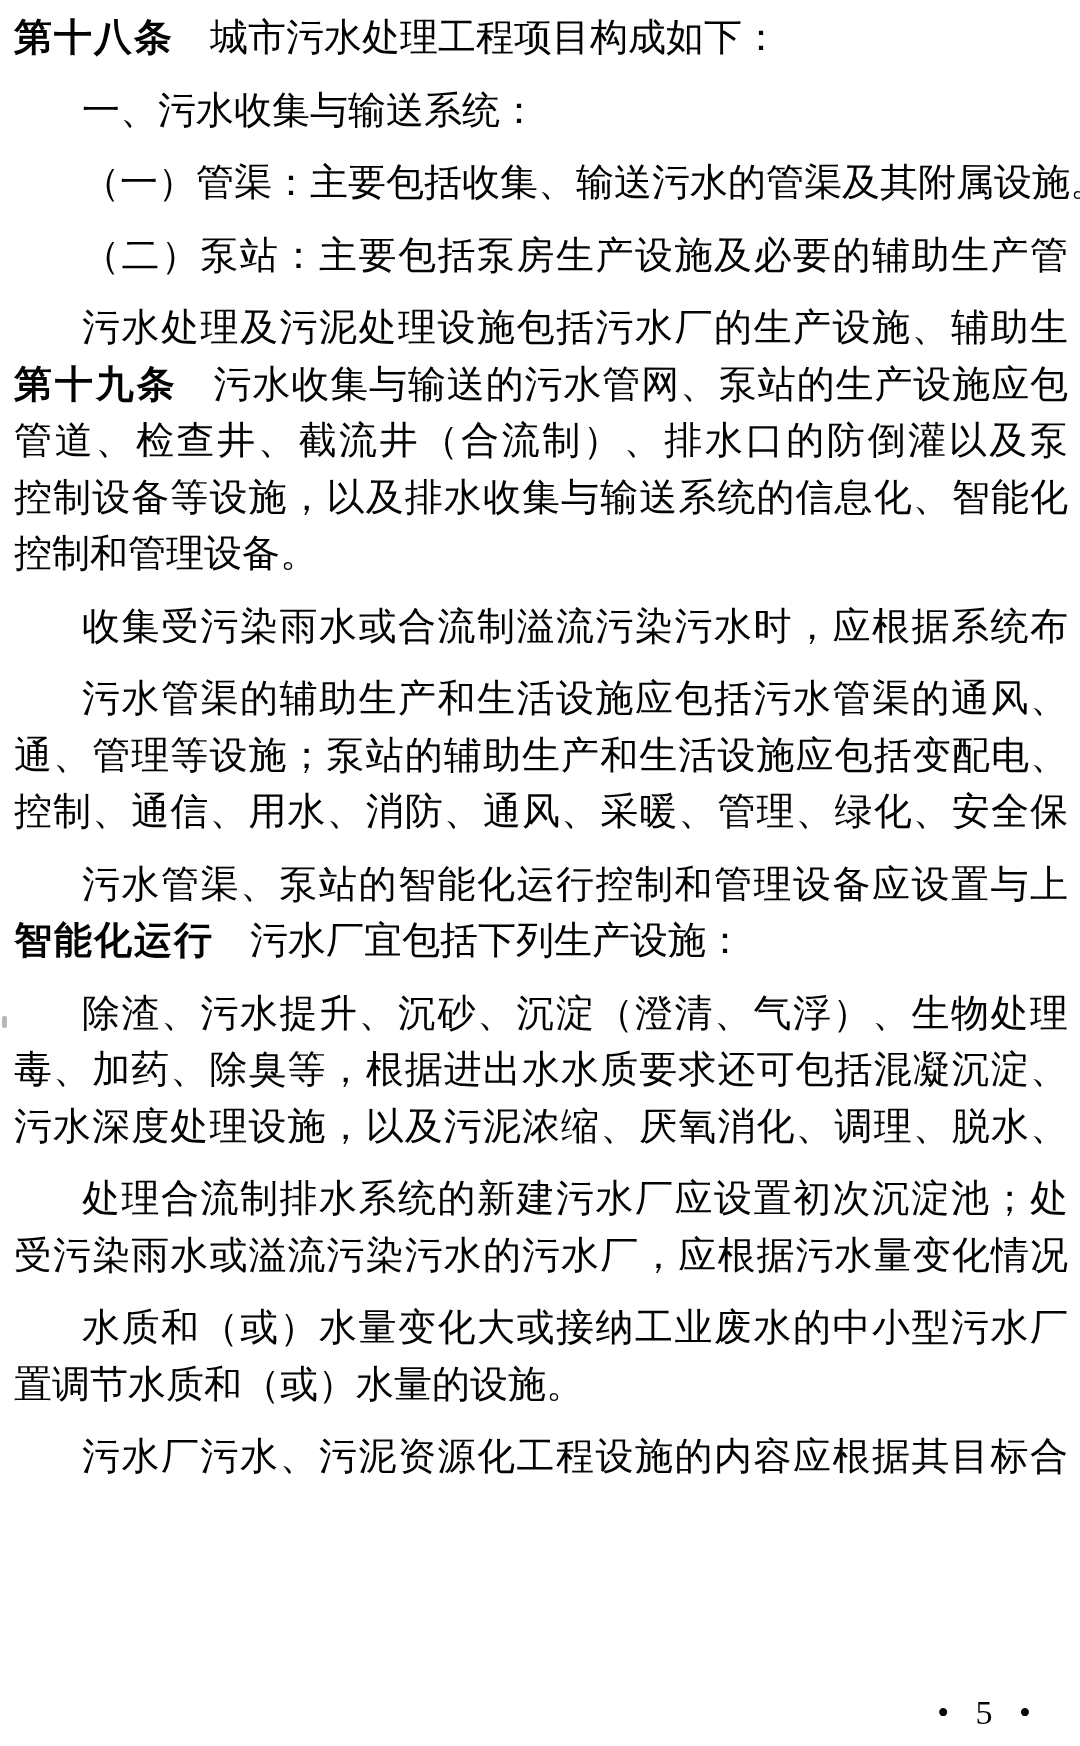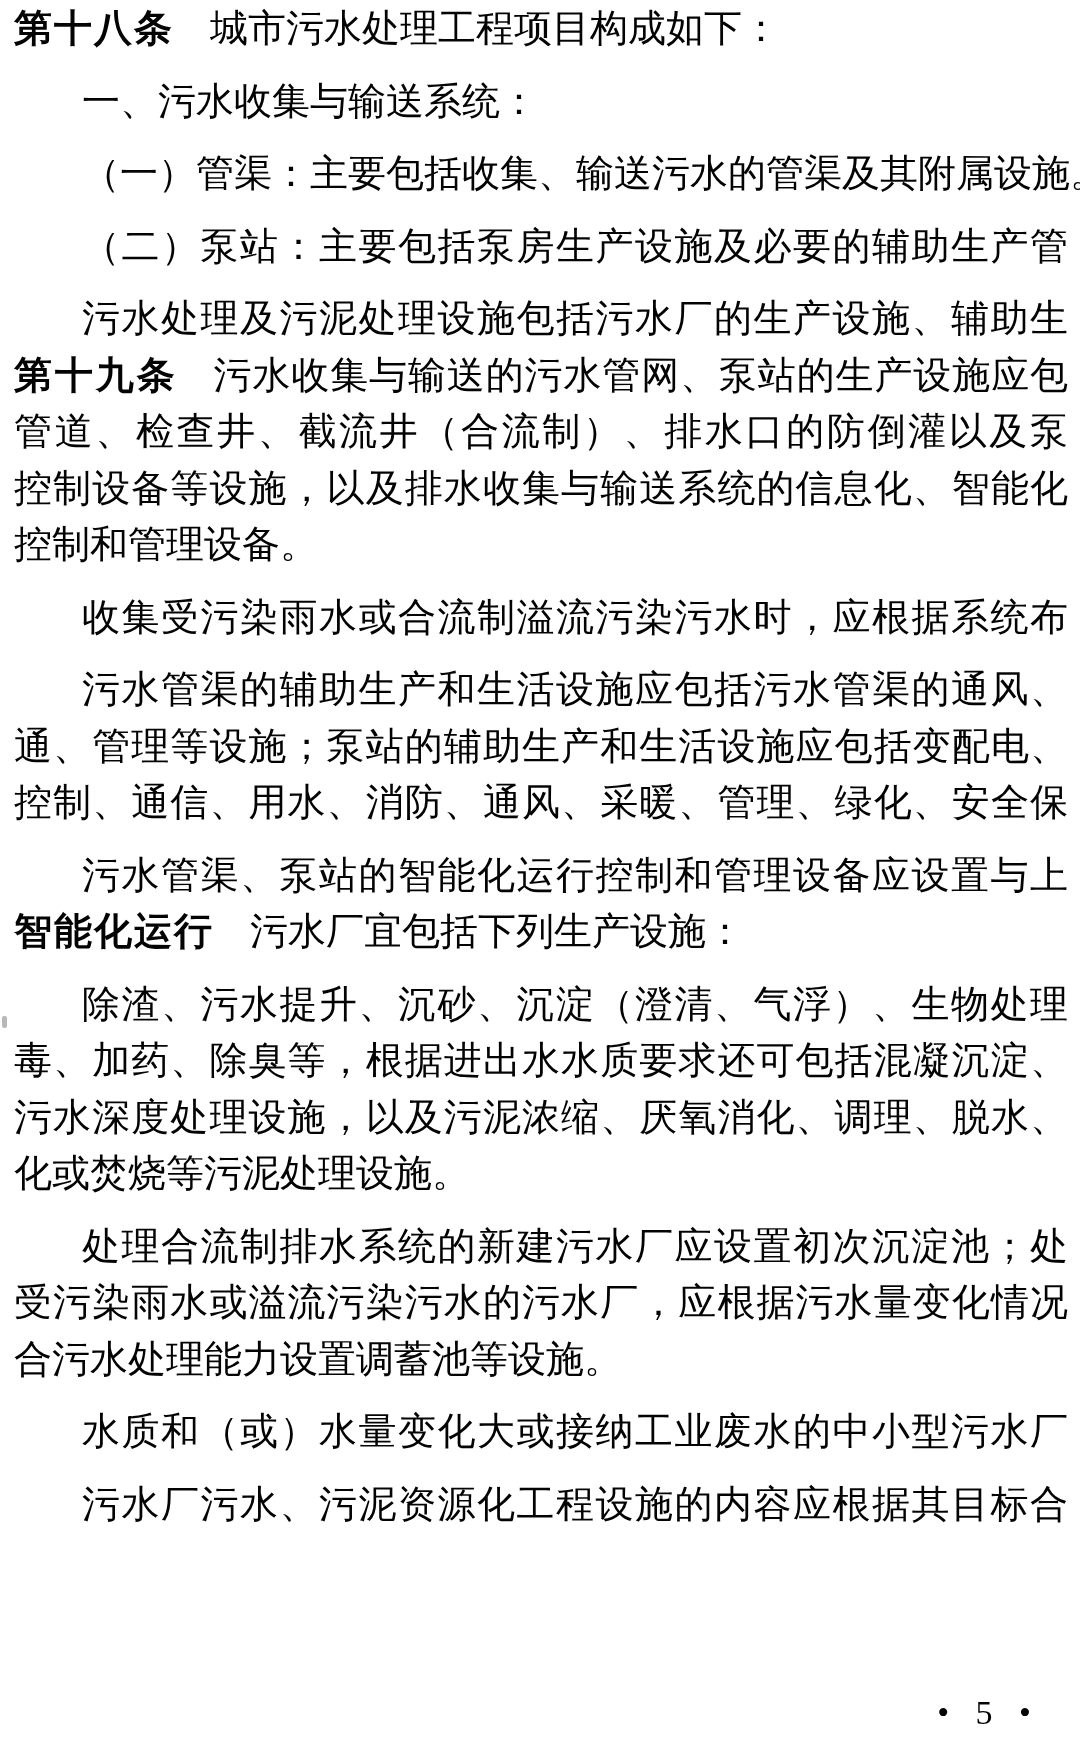--- a/index.html
+++ b/index.html
@@ -11,21 +11,21 @@
     background: #ffffff;
     font-family: "Liberation Serif", serif;
   }
   .page {
     position: absolute;
     inset: 0;
     background: #ffffff;
     color: #000000;
   }
   .doc-body {
-    padding: 0 12px 0 14px;
+    padding: 9px 12px 0 14px;
   }
   .line {
     height: 56.5px;
     line-height: 56.5px;
     font-size: 38px;
     color: #030303;
     white-space: nowrap;
   }
   .line.indent { padding-left: 68px; margin-top: 16px; }
   .line.justify {
@@ -76,22 +76,21 @@
       <div class="line"><span>控制和管理设备。</span></div>
       <div class="line indent justify"><span>收集受污染雨水或合流制溢流污染污水时，应根据系统布局</span></div>
       <div class="line indent justify"><span>污水管渠的辅助生产和生活设施应包括污水管渠的通风、清</span></div>
       <div class="line justify"><span>通、管理等设施；泵站的辅助生产和生活设施应包括变配电、自动</span></div>
       <div class="line justify"><span>控制、通信、用水、消防、通风、采暖、管理、绿化、安全保卫等设施。</span></div>
       <div class="line indent justify"><span>污水管渠、泵站的智能化运行控制和管理设备应设置与上级</span></div>
       <div class="line"><span class="article-label">智能化运行</span><span>污水厂宜包括下列生产设施：</span></div>
       <div class="line indent justify"><span>除渣、污水提升、沉砂、沉淀（澄清、气浮）、生物处理系统、消</span></div>
       <div class="line justify"><span>毒、加药、除臭等，根据进出水水质要求还可包括混凝沉淀、过滤等</span></div>
       <div class="line justify"><span>污水深度处理设施，以及污泥浓缩、厌氧消化、调理、脱水、稳定、干</span></div>
-      <div class="line"><span>化或焚烧等污泥处理设施。</span></div>
       <div class="line indent justify"><span>处理合流制排水系统的新建污水厂应设置初次沉淀池；处理</span></div>
       <div class="line justify"><span>受污染雨水或溢流污染污水的污水厂，应根据污水量变化情况结</span></div>
-      <div class="line"><span>合污水处理能力设置调蓄池等设施。</span></div>
       <div class="line indent justify"><span>水质和（或）水量变化大或接纳工业废水的中小型污水厂可设</span></div>
+      <div class="line"><span>置调节水质和（或）水量的设施。</span></div>
       <div class="line indent justify"><span>污水厂污水、污泥资源化工程设施的内容应根据其目标合理</span></div>
     </div>
   <div class="scan-speck"></div>
   <div class="page-number">• 5 •</div>
 </div>
 
 </body></html>

